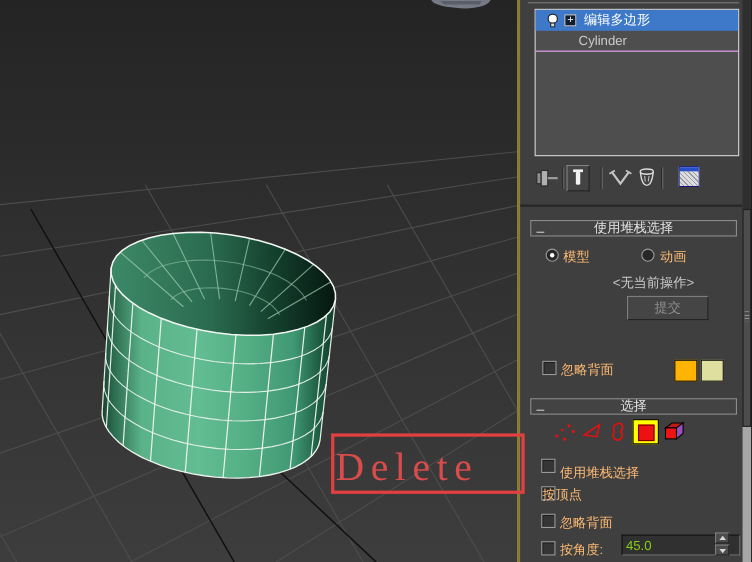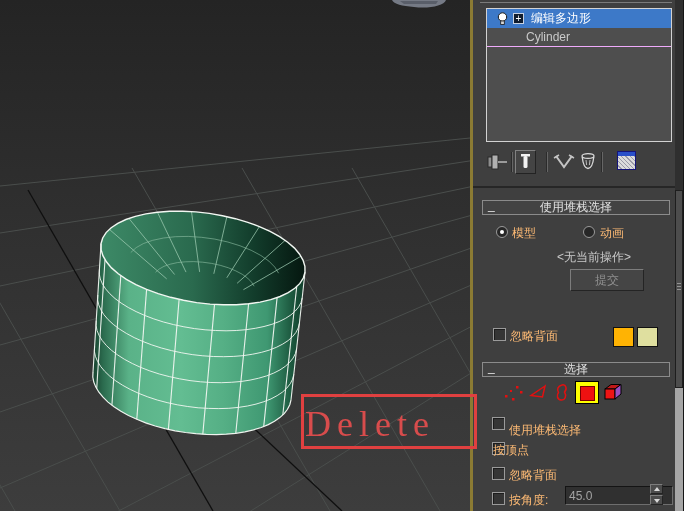--- a/index.html
+++ b/index.html
@@ -44,21 +44,21 @@
         text-align:center;line-height:18px;margin-left:32px;}
   .btn.disabled{color:#8f8f8f;}
   .chk{position:absolute;width:13px;height:13px;background:#353535;border:1px solid #9a9a9a;
         box-sizing:border-box;box-shadow:inset 1px 1px 0 #1c1c1c;}
   .radio{position:absolute;width:12px;height:12px;border-radius:50%;background:#272727;
         border:1px solid #9a9a9a;box-sizing:border-box;}
   .radio.on::after{content:"";position:absolute;left:3px;top:3px;width:4px;height:4px;
         border-radius:50%;background:#fff;}
   .swatch{position:absolute;width:21px;height:20px;border:1px solid #111;box-sizing:border-box;}
   .field{position:absolute;background:#303030;border:1px solid;box-sizing:border-box;
-        border-color:#141414 #6e6e6e #6e6e6e #141414;color:#a3a3a3;font-size:12px;
+        border-color:#141414 #6e6e6e #6e6e6e #141414;color:#84cc16;font-size:12px;
         padding:1px 0 0 3px;font-family:"Liberation Sans","DejaVu Sans",sans-serif;width:108px;height:19px;outline:none;}
   #spinner{position:absolute;left:177px;top:484px;width:13px;height:21px;}
   .spin{position:absolute;left:0;width:13px;height:10px;background:#4c4c4c;
         border:1px solid;border-color:#7d7d7d #242424 #242424 #7d7d7d;box-sizing:border-box;}
   .spin::after{content:"";position:absolute;left:3px;border-left:3px solid transparent;
         border-right:3px solid transparent;}
   .spin.up::after{top:2px;border-bottom:4px solid #d8d8d8;}
   .spin.dn{top:11px;}
   .spin.dn::after{top:3px;border-top:4px solid #d8d8d8;}
   .subobj{position:absolute;top:383px;}

